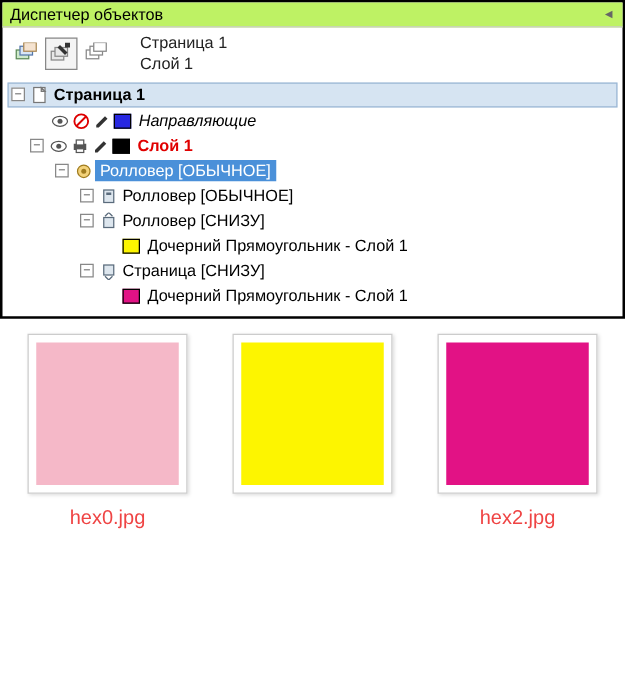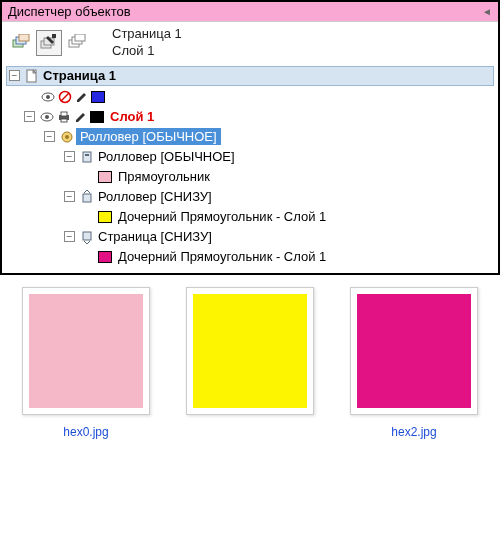--- a/index.html
+++ b/index.html
@@ -1,19 +1,19 @@
 <!DOCTYPE html>
 <html><head>
 <meta charset="utf-8">
 <style>
 * { margin: 0; padding: 0; box-sizing: border-box; font-family: Tahoma, Arial, sans-serif; }
 body { width: 500px; height: 545px; background: #fff; }
 
 .panel { border: 2px solid #000; background: #fff; }
-.titlebar { background: #f9a8d4; padding: 2px 6px; font-size: 13px; border-bottom: 1px solid #ccc; display: flex; justify-content: space-between; align-items: center; }
+.titlebar { background: #bef264; padding: 2px 6px; font-size: 13px; border-bottom: 1px solid #ccc; display: flex; justify-content: space-between; align-items: center; }
 .titlebar-btn { font-size: 10px; color: #666; }
 
 .toolbar { padding: 4px 6px; display: flex; align-items: center; }
 .tb-icon { width: 26px; height: 26px; display: inline-flex; align-items: center; justify-content: center; margin-right: 2px; }
 .tb-icon.selected { border: 1px solid #888; background: #f4f4f4; }
 
 .breadcrumb { margin-left: 20px; font-size: 13px; color: #222; line-height: 1.3; }
 
 .tree { padding: 2px 4px 6px 4px; }
 .row { display: flex; align-items: center; height: 20px; font-size: 13px; white-space: nowrap; }
@@ -25,21 +25,21 @@
 .bold { font-weight: bold; }
 .italic { font-style: italic; }
 .red { color: #e00000; }
 .selected-label { background: #4a90d9; color: #fff; padding: 1px 4px; }
 .page-row { background: #d6e4f2; border: 1px solid #9bb7d4; padding: 1px 2px; margin-bottom: 1px; }
 
 .swatch-area { padding: 12px 16px 8px 16px; display: flex; justify-content: space-between; }
 .swatch-card { text-align: center; width: 140px; }
 .swatch-frame { width: 128px; height: 128px; padding: 6px; border: 1px solid #ccc; background: #fff; box-shadow: 1px 1px 3px rgba(0,0,0,0.15); display: inline-block; }
 .swatch-fill { width: 100%; height: 100%; }
-.swatch-caption { font-size: 12px; margin-top: 6px; color: #1d4ed8; }
+.swatch-caption { font-size: 16px; margin-top: 6px; color: #ef4444; }
 
 svg { display: block; }
 </style>
 </head>
 <body>
 
 <div class="panel">
 
   <div class="titlebar">
     <span>Диспетчер объектов</span>
@@ -101,20 +101,21 @@
             <circle cx="7" cy="7" r="5.5" fill="none" stroke="#d00" stroke-width="1.5"></circle>
             <line x1="3" y1="11" x2="11" y2="3" stroke="#d00" stroke-width="1.5"></line>
           </svg>
       </span>
       <span class="miniicon">
         <svg width="14" height="14" viewBox="0 0 14 14">
             <path d="M2 10 L9 3 L11 5 L4 12 L2 12 Z" fill="#333"></path>
           </svg>
       </span>
       <span class="swatch" style="background:#2727e2"></span>
+      <span class="label italic">Направляющие</span>
     </div>
 
     <div class="row">
       <span class="spacer" style="width:18px"></span>
       <span class="expander">−</span>
       <span class="miniicon">
         <svg width="14" height="12" viewBox="0 0 14 12">
             <ellipse cx="7" cy="6" rx="6" ry="4" fill="none" stroke="#555"></ellipse>
             <circle cx="7" cy="6" r="2" fill="#555"></circle>
           </svg>
@@ -152,25 +153,20 @@
       <span class="expander">−</span>
       <span class="miniicon">
         <svg width="14" height="14" viewBox="0 0 14 14">
             <rect x="3" y="2" width="8" height="10" fill="#dde6ee" stroke="#5a6b7c"></rect>
             <rect x="5" y="4" width="4" height="2" fill="#5a6b7c"></rect>
           </svg>
       </span>
       <span class="label">Ролловер  [ОБЫЧНОЕ]</span>
     </div>
 
-    <div class="row">
-      <span class="spacer" style="width:92px"></span>
-      <span class="swatch" style="background:#f5b8c8"></span>
-      <span class="label">Прямоугольник</span>
-    </div>
 
     <div class="row">
       <span class="spacer" style="width:58px"></span>
       <span class="expander">−</span>
       <span class="miniicon">
         <svg width="14" height="14" viewBox="0 0 14 14">
             <rect x="3" y="4" width="8" height="8" fill="#dde6ee" stroke="#5a6b7c"></rect>
             <path d="M4 3 L7 0 L10 3" fill="none" stroke="#5a6b7c"></path>
           </svg>
       </span>

